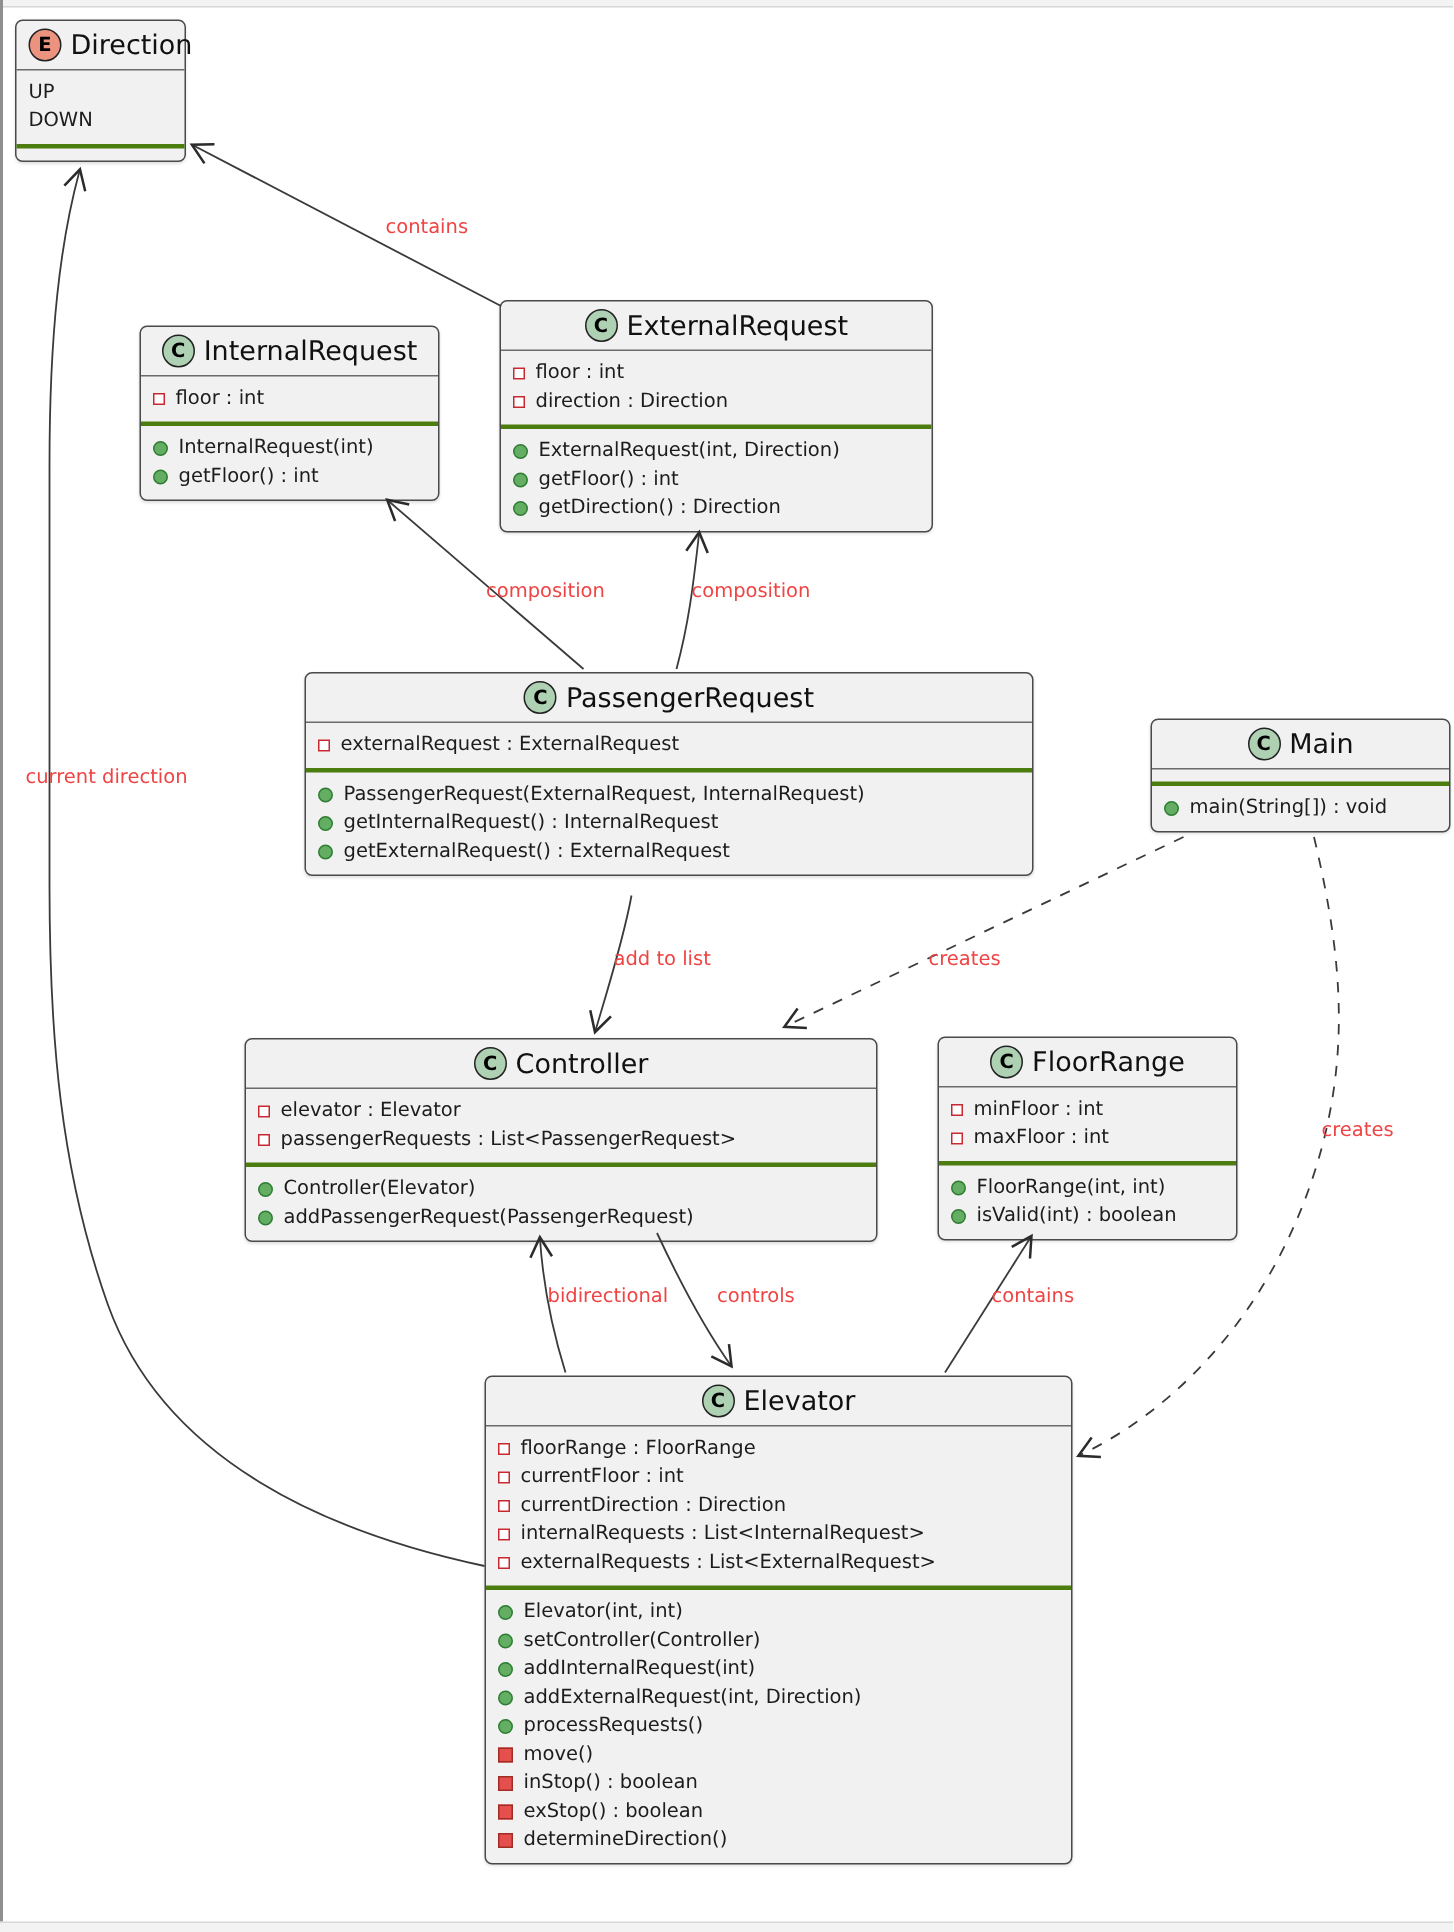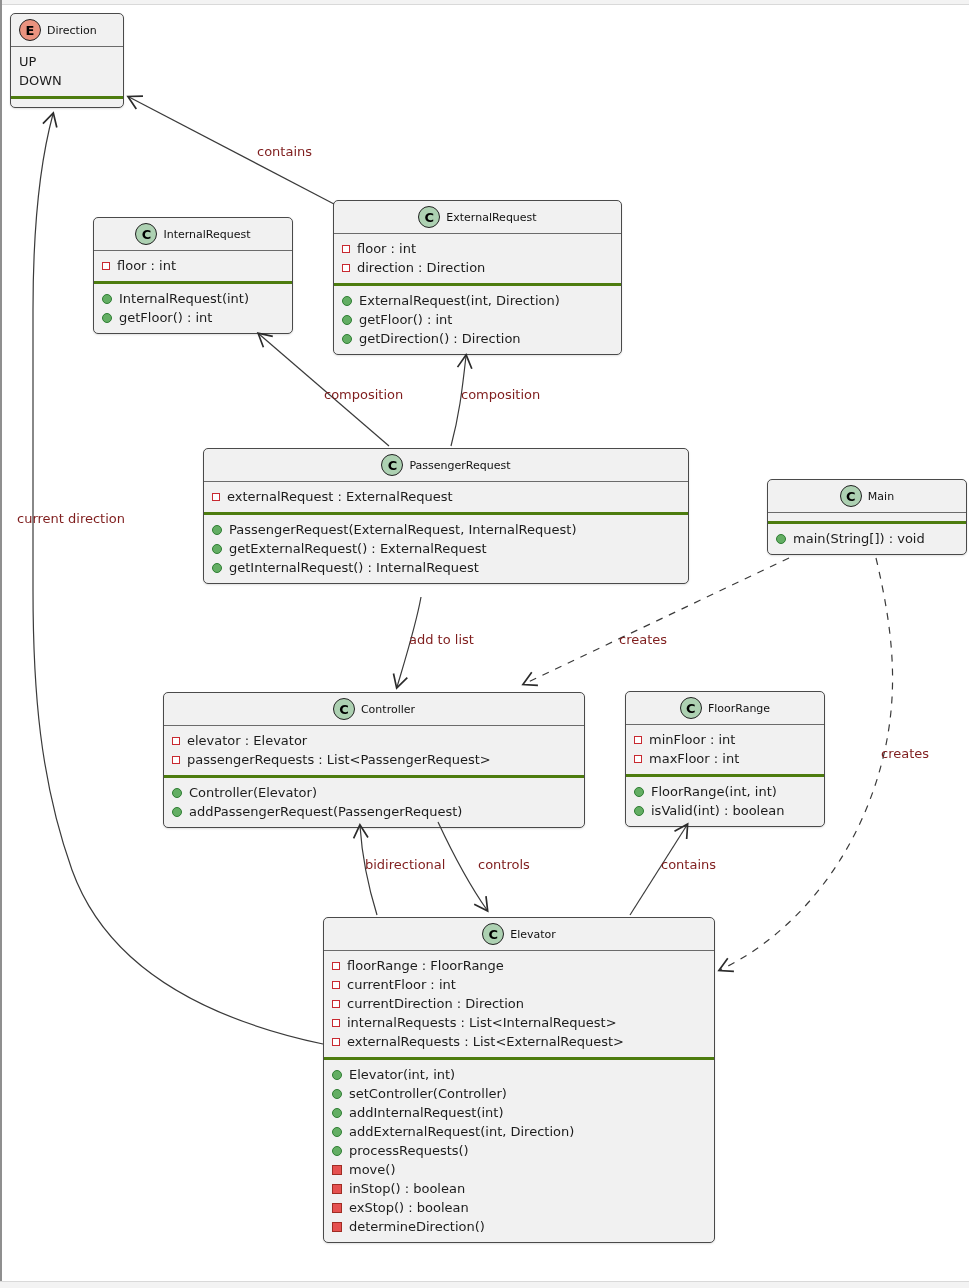--- a/index.html
+++ b/index.html
@@ -18,39 +18,39 @@
     background:#f1f1f1;
     border:1px solid #4a4a4a;
     border-radius:5px;
     box-shadow:0 1px 2px rgba(0,0,0,0.12);
     font-size:13px;
   }
   .uml-header{
     display:flex;align-items:center;justify-content:center;gap:6px;
     padding:5px 8px;border-bottom:1px solid #6b6b6b;
   }
-  .cname{font-size:11px;color:#111;}
+  .cname{font-size:18px;color:#111;}
   .circ{
     width:22px;height:22px;border-radius:50%;
     display:inline-flex;align-items:center;justify-content:center;
     font-weight:bold;font-size:13px;color:#000;
     border:1px solid #222;box-sizing:border-box;flex:0 0 auto;
   }
   .circ.c-class{background:#ADD1B2;}
   .circ.c-enum{background:#EB937F;}
   .compartment{padding:5px 8px 6px 8px;}
   .compartment + .compartment{border-top:3px solid #4d7c0f;}
   .compartment.empty{padding:4px 8px;}
   .row{display:flex;align-items:center;gap:7px;line-height:19px;white-space:nowrap;}
   .ic{flex:0 0 auto;box-sizing:border-box;}
   .ic.field-priv{width:8px;height:8px;background:#ffffff;border:1px solid #C82930;}
   .ic.meth-pub{width:10px;height:10px;border-radius:50%;background:#63AE63;border:1px solid #2E7D32;}
   .ic.meth-priv{width:10px;height:10px;background:#E5504F;border:1px solid #A02C23;}
 
-  .edge-label{position:absolute;z-index:6;font-size:13px;color:#7f1d1d;white-space:nowrap;}
+  .edge-label{position:absolute;z-index:6;font-size:13px;color:#ef4444;white-space:nowrap;}
   svg.edges{position:absolute;left:0;top:0;z-index:4;pointer-events:none;}
 </style>
 </head>
 <body>
 
 <div class="canvas">
   <div class="frame-top"></div>
   <div class="frame-left"></div>
   <div class="frame-bottom"></div>
 
@@ -166,25 +166,25 @@
           <span>externalRequest : ExternalRequest</span>
         </div>
     </div>
     <div class="compartment">
       <div class="row">
           <span class="ic meth-pub"></span>
           <span>PassengerRequest(ExternalRequest, InternalRequest)</span>
         </div>
       <div class="row">
           <span class="ic meth-pub"></span>
+          <span>getInternalRequest() : InternalRequest</span>
+        </div>
+      <div class="row">
+          <span class="ic meth-pub"></span>
           <span>getExternalRequest() : ExternalRequest</span>
-        </div>
-      <div class="row">
-          <span class="ic meth-pub"></span>
-          <span>getInternalRequest() : InternalRequest</span>
         </div>
     </div>
   </div>
 
   <div class="uml-class" style="left:767px;top:479px;width:198px">
     <div class="uml-header">
       <span class="circ c-class">C</span>
       <span class="cname">Main</span>
     </div>
     <div class="compartment empty"></div>

